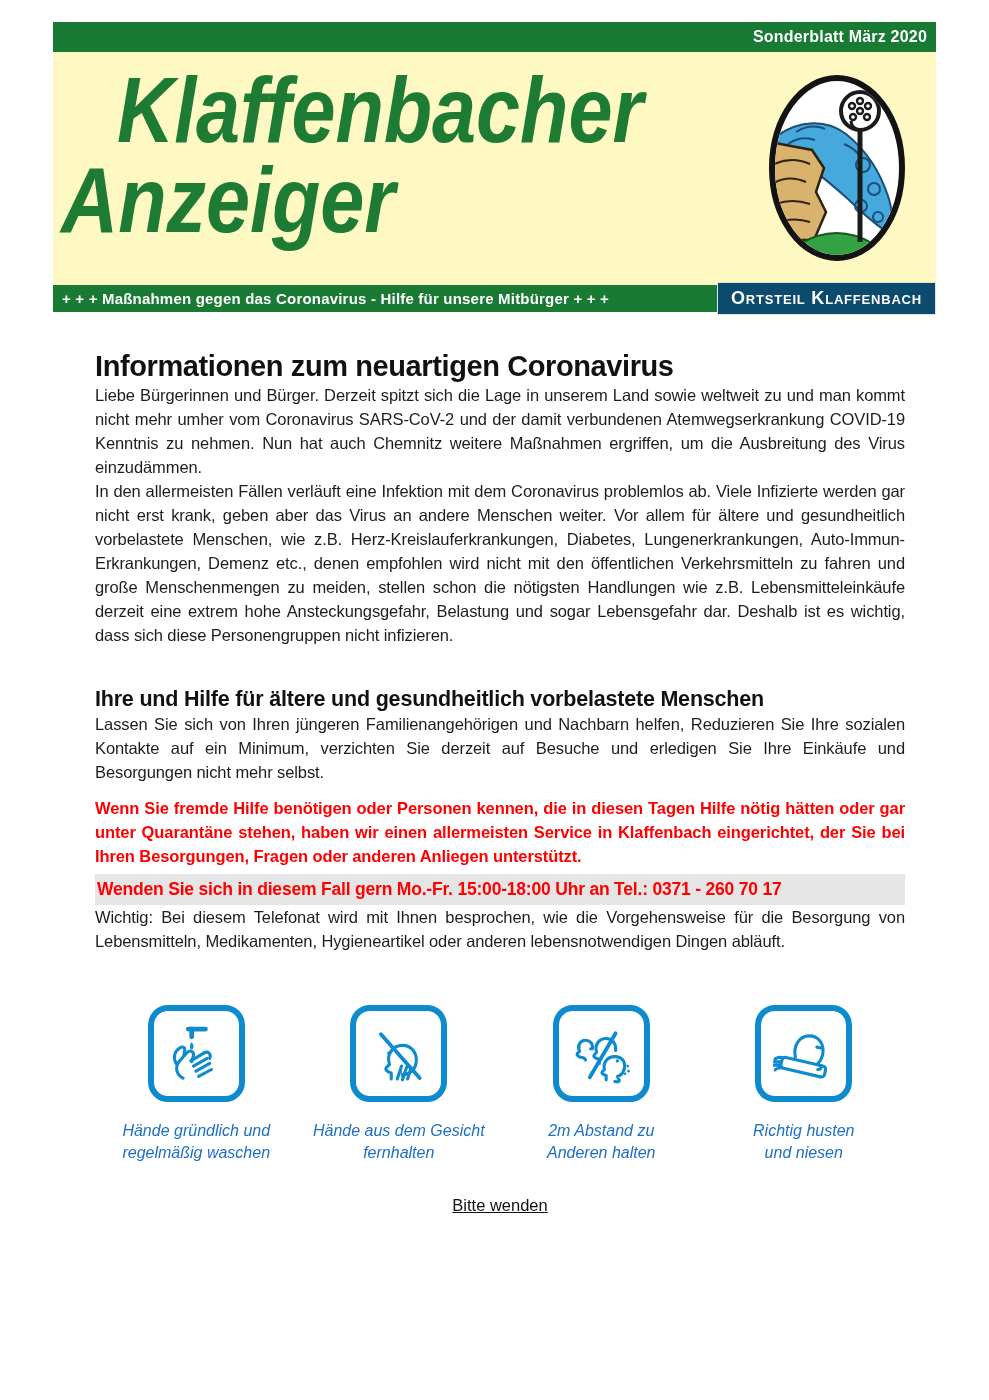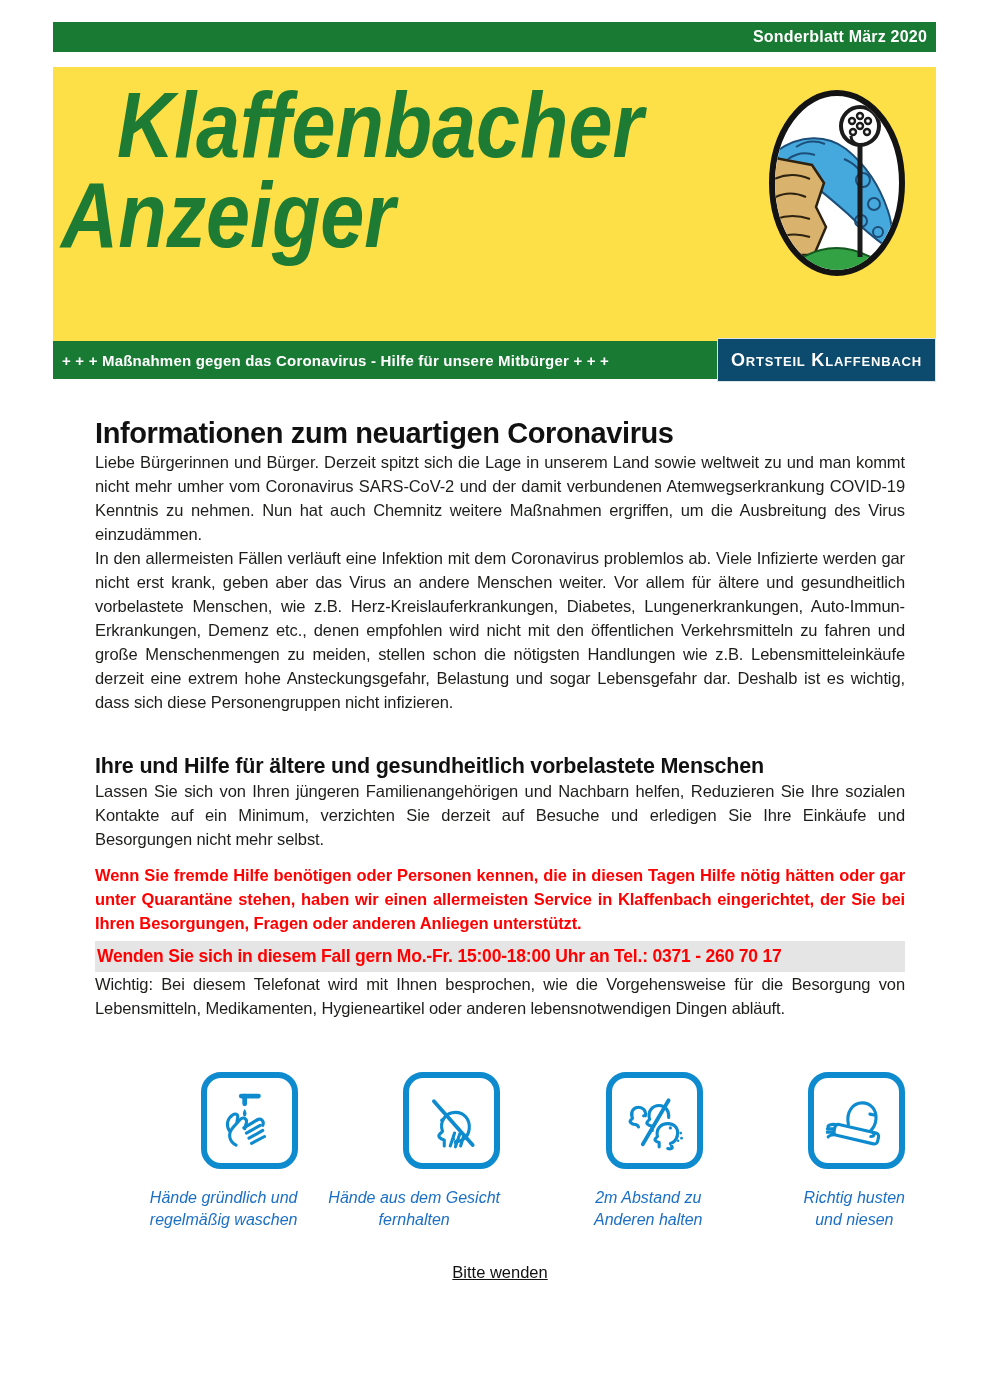--- a/index.html
+++ b/index.html
@@ -1,51 +1,51 @@
 <!DOCTYPE html>
 <html><head>
 <meta charset="utf-8">
 <style>
   html,body{margin:0;padding:0;background:#fff;}
   .page{position:relative;width:989px;height:1400px;background:#ffffff;overflow:hidden;
         font-family:"Liberation Sans","DejaVu Sans",sans-serif;color:#1d1d1b;}
   
-  .topbar{margin:22px 53px 15px 53px;height:30px;background:#187a33;display:flex;
+  .topbar{margin:22px 53px 0 53px;height:30px;background:#187a33;display:flex;
           align-items:center;justify-content:flex-end;}
   .topbar span{color:#ffffff;font-size:16px;font-weight:600;padding-right:9px;letter-spacing:.2px;}
-  .mast{margin:0 53px;height:274px;background:#fde047;position:relative;overflow:hidden;}
+  .mast{margin:0 53px;height:233px;background:#fef9c3;position:relative;overflow:hidden;}
   .mast-title{padding-top:10px;color:#1e7b33;font-weight:bold;font-style:italic;
               font-size:92px;line-height:96px;white-space:nowrap;}
   .mast-title .tline{display:block;}
   .mast-title .tline span{display:inline-block;transform:scaleX(.86);transform-origin:0 50%;}
   .t1{padding-left:64px;}
   .t2{padding-left:8px;margin-top:-6px;}
   .crest{position:absolute;right:28px;top:20px;width:142px;height:192px;}
-  .ticker{margin:0 53px;height:38px;background:#187a33;position:relative;display:flex;align-items:center;}
+  .ticker{margin:0 53px;height:27px;background:#187a33;position:relative;display:flex;align-items:center;}
   .ticker-text{color:#ffffff;font-size:15px;font-weight:600;padding-left:9px;letter-spacing:.2px;}
   .district{position:absolute;right:0;top:-3px;bottom:-3px;background:#0c4a6e;
             border:1px solid rgba(255,255,255,.85);display:flex;align-items:center;
             padding:0 13px;color:#ffffff;font-weight:bold;font-size:18px;
             font-variant:small-caps;letter-spacing:.8px;}
   
   .content{margin:0 84px 0 95px;}
   h1{margin:38px 0 0 0;font-size:29px;font-weight:bold;color:#111;letter-spacing:-.4px;}
   h2{margin:40px 0 0 0;font-size:21.5px;font-weight:bold;color:#111;letter-spacing:-.2px;}
   p.body{margin:0;text-align:justify;font-size:16.5px;line-height:24px;letter-spacing:-.1px;}
   .mt-lg{margin-top:36px;}
   .mt-md{margin-top:30px;}
   .mt-h2p{margin-top:40px;}
   p.alert{margin-top:12px;color:#ff0000;font-weight:bold;}
   .highlight{margin-top:6px;background:#e5e5e5;color:#ff0000;font-weight:bold;
              font-size:17.5px;line-height:28px;padding:1px 2px 2px 2px;white-space:nowrap;
              letter-spacing:-.2px;}
   p.after-hl{margin-top:0;}
   
   .tips{margin-top:52px;display:flex;}
-  .tip{width:25%;display:flex;flex-direction:column;align-items:flex-end;}
+  .tip{width:25%;display:flex;flex-direction:column;align-items:center;}
   .tip-box{width:85px;height:85px;border:6px solid #0e8bce;border-radius:20px;
            display:flex;align-items:center;justify-content:center;background:#fff;}
   .tip-box svg{display:block;}
   .tip-caption{margin-top:18px;color:#1b6fc5;font-style:italic;font-size:16px;
                line-height:22px;text-align:center;white-space:pre-line;}
   .turn{margin-top:32px;text-align:center;font-size:16.5px;color:#111;text-decoration:underline;}
   .ic{stroke:#0e8bce;fill:none;stroke-linecap:round;stroke-linejoin:round;stroke-width:3.6px;}
   .icf{fill:#0e8bce;stroke:none;}
 </style>
 </head>

